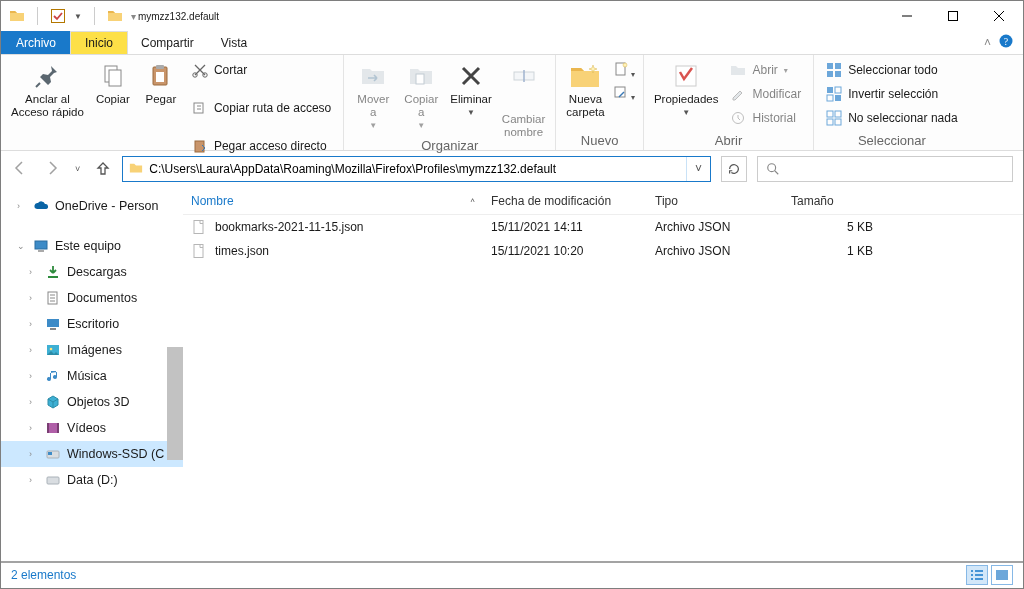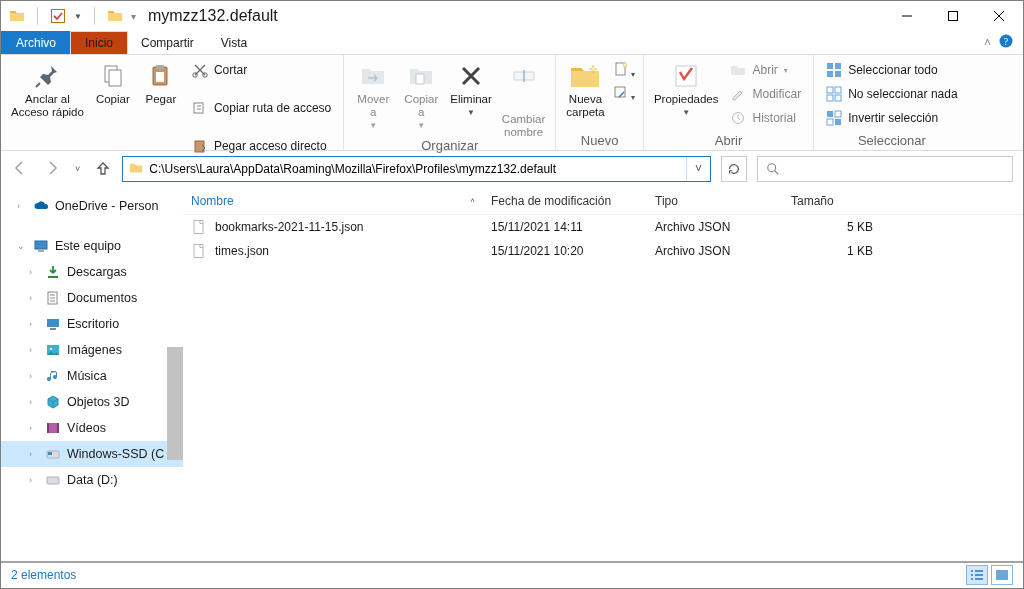--- a/index.html
+++ b/index.html
@@ -1,27 +1,27 @@
 <!DOCTYPE html>
 <html><head>
 <meta charset="utf-8">
 <style>
   * { box-sizing: border-box; }
   body { margin:0; font-family:"Segoe UI", sans-serif; font-size:12px; color:#1a1a1a; background:#fff; width:1024px; height:589px; overflow:hidden; border:1px solid #7e7e7e; }
   .titlebar { display:flex; align-items:center; height:30px; padding:0 1px 0 8px; background:#fff; }
   .titlebar .qat { display:flex; align-items:center; gap:8px; }
   .titlebar svg { display:block; }
   .titlebar .sep { width:1px; height:18px; background:#ccc; margin:0 4px; }
-  .titlebar .title { margin-left:12px; font-size:16px; }
+  .titlebar .title { margin-left:2px; font-size:10px; }
   .winbtns { margin-left:auto; display:flex; }
   .winbtn { width:46px; height:30px; display:flex; align-items:center; justify-content:center; }
   .tabs { display:flex; align-items:stretch; height:24px; background:#fff; border-bottom:1px solid #ddd; }
   .tab { display:flex; align-items:center; padding:0 14px; font-size:12px; background:#f4f4f4; border:1px solid #ddd; border-bottom:none; margin-right:-1px; }
   .tab.file { background:#1979ca; color:#fff; border-color:#1979ca; }
-  .tab.active { background:#c2410c; }
+  .tab.active { background:#fde047; }
   .tabright { margin-left:auto; display:flex; align-items:center; gap:8px; padding-right:10px; }
   .ribbon { display:flex; height:96px; background:#fdfdfd; border-bottom:1px solid #ddd; }
   .group { display:flex; flex-direction:column; border-right:1px solid #e4e4e4; padding:2px 8px 0 8px; }
   .group-body { flex:1; display:flex; align-items:flex-start; gap:6px; }
   .group-label { text-align:center; font-size:13px; color:#666; padding-bottom:2px; line-height:14px; }
   .rbtn-lg { display:flex; flex-direction:column; align-items:center; justify-content:flex-start; width:auto; min-width:42px; padding:2px 2px 0 2px; text-align:center; font-size:11.5px; line-height:13px; }
   .rbtn-lg .ic { height:34px; display:flex; align-items:center; justify-content:center; }
   .rbtn-lg .drop { font-size:8px; color:#555; }
   .rbtn-sm { display:flex; align-items:center; gap:6px; height:22px; padding:0 4px; font-size:12px; white-space:nowrap; }
   .locbar { display:flex; align-items:center; height:36px; padding:4px 10px; gap:10px; }
@@ -304,35 +304,35 @@
             <svg class="ic16" viewBox="0 0 16 16">
               <rect x="1" y="1" width="6" height="6" fill="#6ca7da"></rect>
               <rect x="9" y="1" width="6" height="6" fill="#6ca7da"></rect>
               <rect x="1" y="9" width="6" height="6" fill="#6ca7da"></rect>
               <rect x="9" y="9" width="6" height="6" fill="#6ca7da"></rect>
             </svg>
             <span>Seleccionar todo</span>
           </div>
         <div class="rbtn-sm">
             <svg class="ic16" viewBox="0 0 16 16">
+              <rect x="1" y="1" width="6" height="6" fill="#6ca7da"></rect>
+              <rect x="9" y="1" width="6" height="6" fill="none" stroke="#6ca7da"></rect>
+              <rect x="1" y="9" width="6" height="6" fill="none" stroke="#6ca7da"></rect>
+              <rect x="9" y="9" width="6" height="6" fill="#6ca7da"></rect>
+            </svg>
+            <span>Invertir selección</span>
+          </div>
+        <div class="rbtn-sm">
+            <svg class="ic16" viewBox="0 0 16 16">
               <rect x="1" y="1" width="6" height="6" fill="none" stroke="#6ca7da"></rect>
               <rect x="9" y="1" width="6" height="6" fill="none" stroke="#6ca7da"></rect>
               <rect x="1" y="9" width="6" height="6" fill="none" stroke="#6ca7da"></rect>
               <rect x="9" y="9" width="6" height="6" fill="none" stroke="#6ca7da"></rect>
             </svg>
             <span>No seleccionar nada</span>
-          </div>
-        <div class="rbtn-sm">
-            <svg class="ic16" viewBox="0 0 16 16">
-              <rect x="1" y="1" width="6" height="6" fill="#6ca7da"></rect>
-              <rect x="9" y="1" width="6" height="6" fill="none" stroke="#6ca7da"></rect>
-              <rect x="1" y="9" width="6" height="6" fill="none" stroke="#6ca7da"></rect>
-              <rect x="9" y="9" width="6" height="6" fill="#6ca7da"></rect>
-            </svg>
-            <span>Invertir selección</span>
           </div>
       </div>
     </div>
     <div class="group-label">Seleccionar</div>
   </div>
 </div>
 
 <div class="locbar">
   <div class="navarrows">
     <span class="disabled"><svg width="18" height="18" viewBox="0 0 18 18">

